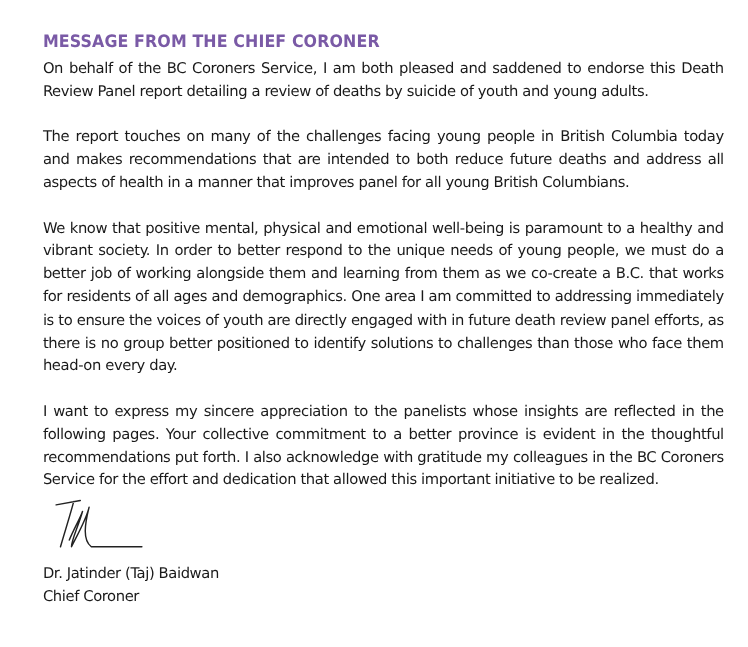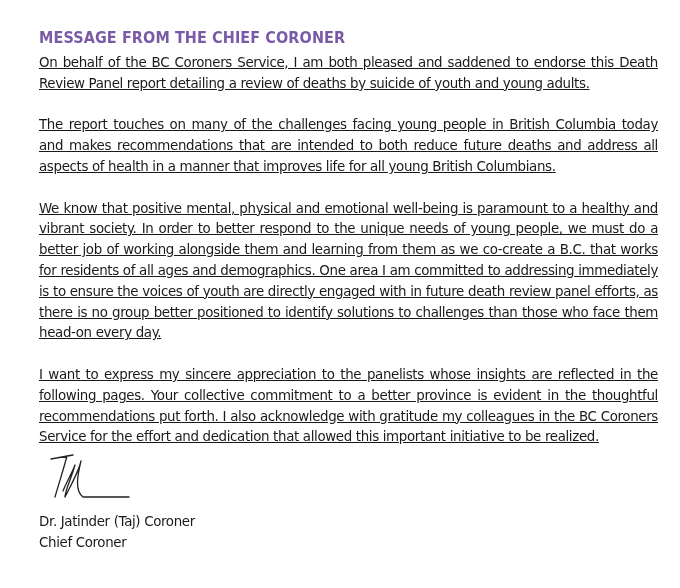--- a/index.html
+++ b/index.html
@@ -12,38 +12,38 @@
     }
     .heading {
       font-family: "DejaVu Sans", sans-serif;
       font-weight: bold; font-size: 15.5px; color: #7a5aa6;
       margin: 0 0 6px 0; letter-spacing: 0.1px;
       transform: scaleX(0.93); transform-origin: left;
       white-space: nowrap;
     }
     .para {
       font-size: 13.4px; line-height: 20.8px; margin: 0 0 20.8px 0;
-      text-align: justify; letter-spacing: -0.35px; word-spacing: 0px; text-decoration: underline;
+      text-align: justify; letter-spacing: -0.35px; word-spacing: 0px;
     }
     .signature { position: absolute; left: 4px; top: 422px; width: 90px; height: 60px; }
     .sign-block { position: absolute; left: 0; top: 482px; font-size: 13.4px; line-height: 21px; letter-spacing: -0.35px; }
     .sign-line { display: block; }
   </style>
 </head>
 <body>
 
 <div class="page">
   <h1 class="heading">MESSAGE FROM THE CHIEF CORONER</h1>
   <p class="para">On behalf of the BC Coroners Service, I am both pleased and saddened to endorse this Death Review Panel report detailing a review of deaths by suicide of youth and young adults.</p>
-  <p class="para">The report touches on many of the challenges facing young people in British Columbia today and makes recommendations that are intended to both reduce future deaths and address all aspects of health in a manner that improves life for all young British Columbians.</p>
+  <p class="para">The report touches on many of the challenges facing young people in British Columbia today and makes recommendations that are intended to both reduce future deaths and address all aspects of health in a manner that improves panel for all young British Columbians.</p>
   <p class="para">We know that positive mental, physical and emotional well-being is paramount to a healthy and vibrant society. In order to better respond to the unique needs of young people, we must do a better job of working alongside them and learning from them as we co-create a B.C. that works for residents of all ages and demographics. One area I am committed to addressing immediately is to ensure the voices of youth are directly engaged with in future death review panel efforts, as there is no group better positioned to identify solutions to challenges than those who face them head-on every day.</p>
   <p class="para">I want to express my sincere appreciation to the panelists whose insights are reflected in the following pages. Your collective commitment to a better province is evident in the thoughtful recommendations put forth. I also acknowledge with gratitude my colleagues in the BC Coroners Service for the effort and dedication that allowed this important initiative to be realized.</p>
 
   <svg class="signature" viewBox="0 0 90 60">
     <path d="M8 8 L30 4 M24 5 C20 20, 16 32, 12 46 M20 40 C24 30, 30 20, 32 14 C28 28, 22 40, 22 46 C28 34, 36 20, 38 10 C34 26, 32 40, 40 46 L86 46" fill="none" stroke="#222" stroke-width="1.3" stroke-linecap="round" stroke-linejoin="round"></path>
     <circle cx="102" cy="54" r="0.8" fill="#222"></circle>
   </svg>
 
   <div class="sign-block">
-    <span class="sign-line">Dr. Jatinder (Taj) Coroner</span>
+    <span class="sign-line">Dr. Jatinder (Taj) Baidwan</span>
     <span class="sign-line">Chief Coroner</span>
   </div>
 </div>
 
 </body></html>

